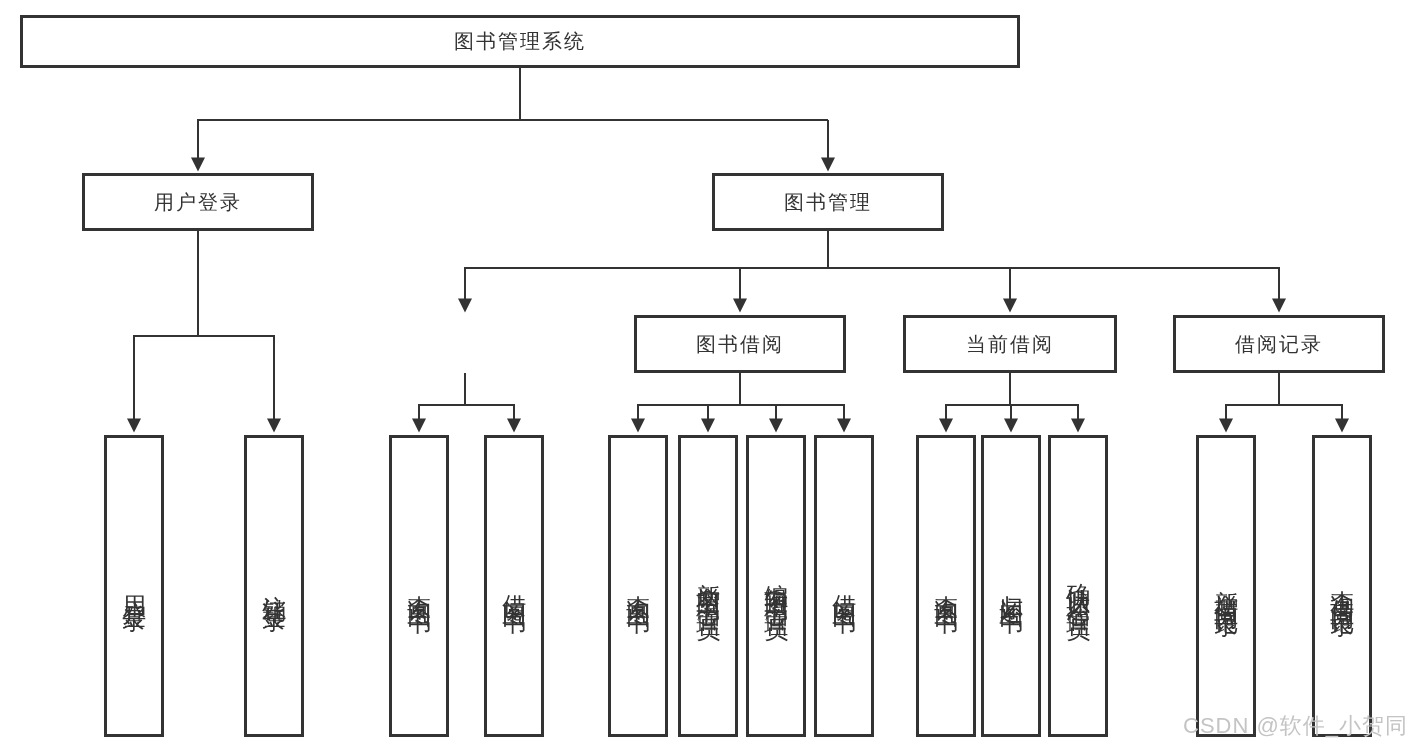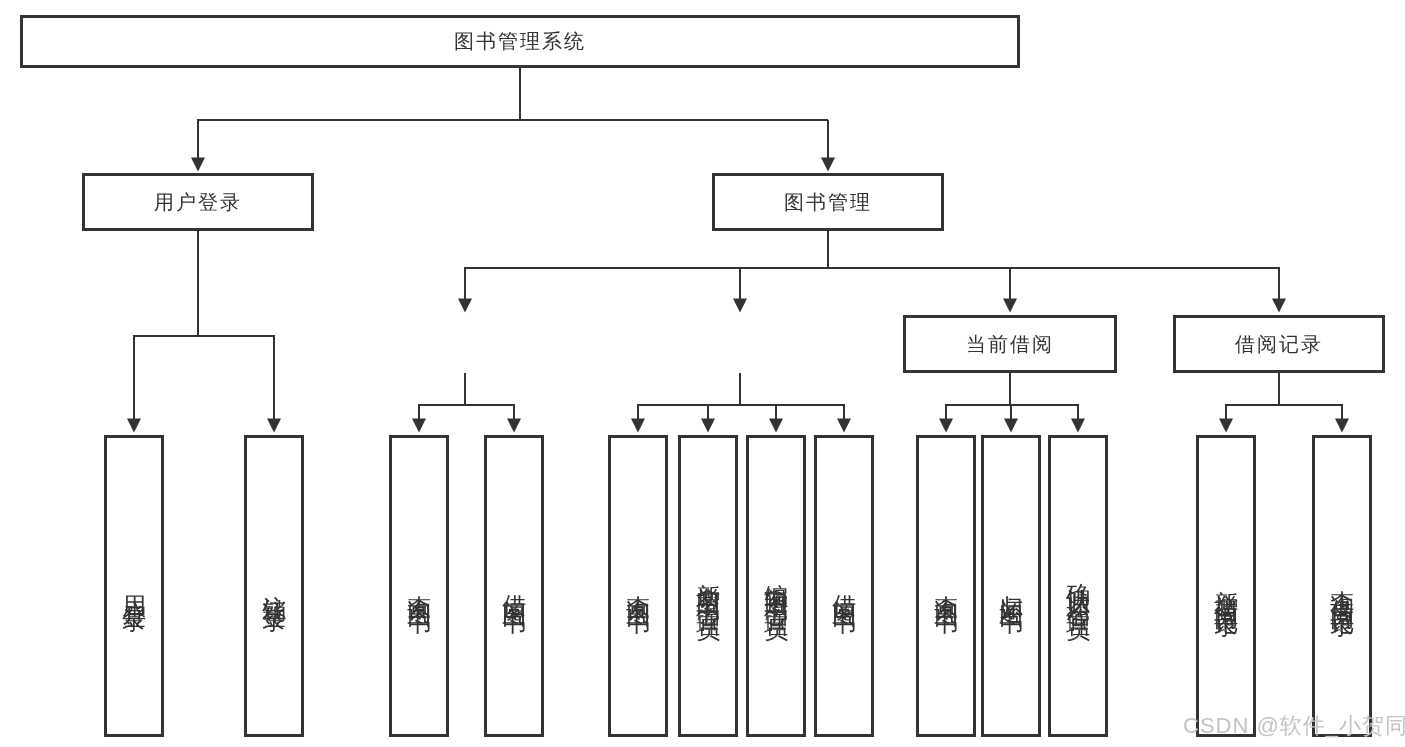--- a/index.html
+++ b/index.html
@@ -116,20 +116,21 @@
       <path d="M1226,405 V427" marker-end="url(#arrow)"></path>
       <path d="M1342,405 V427" marker-end="url(#arrow)"></path>
     </g>
   </svg>
 
   <div class="box-h" style="left:20px; top:15px; width:1000px; height:53px;">图书管理系统</div>
 
   <div class="box-h" style="left:82px; top:173px; width:232px; height:58px;">用户登录</div>
   <div class="box-h" style="left:712px; top:173px; width:232px; height:58px;">图书管理</div>
 
+  <div class="box-h" style="left:634px; top:315px; width:212px; height:58px;">图书借阅</div>
   <div class="box-h" style="left:1173px; top:315px; width:212px; height:58px;">借阅记录</div>
   <div class="box-h" style="left:903px; top:315px; width:214px; height:58px;">当前借阅</div>
 
   <div class="box-v" style="left:104px;">用户登录</div>
   <div class="box-v" style="left:244px;">注销登录</div>
 
   <div class="box-v" style="left:389px;">查询图书</div>
   <div class="box-v" style="left:484px;">借阅图书</div>
 
   <div class="box-v" style="left:608px;">查询图书</div>

